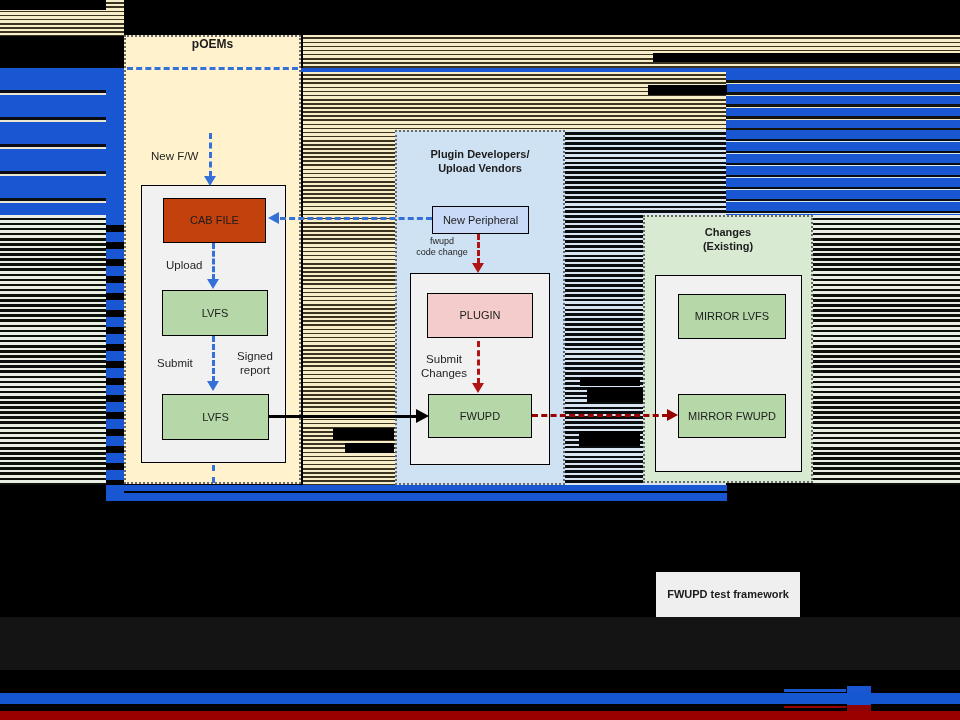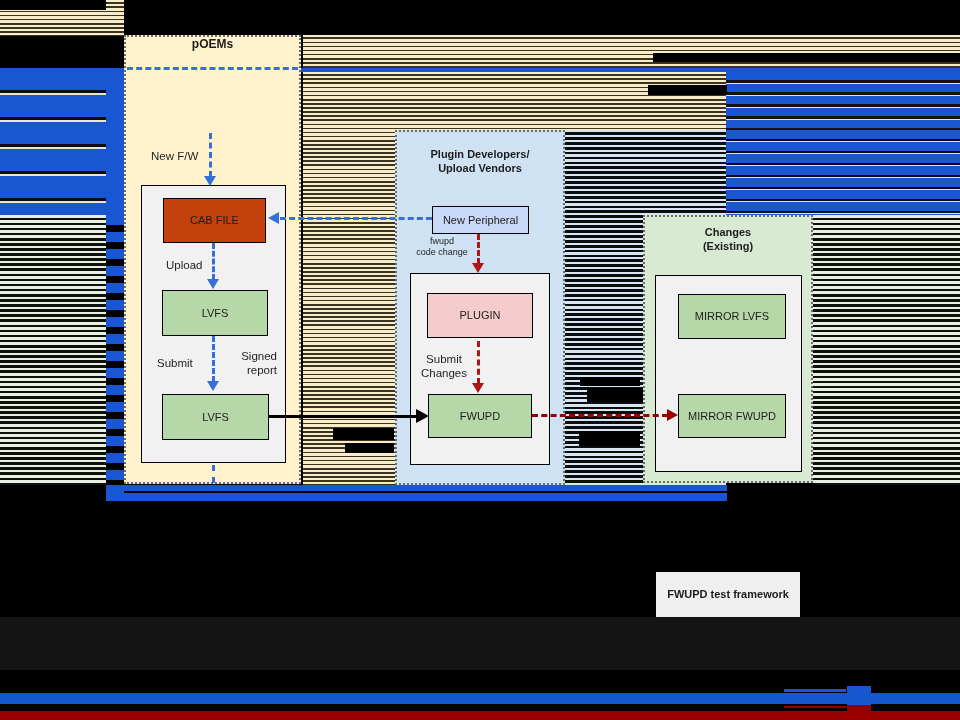--- a/index.html
+++ b/index.html
@@ -107,21 +107,21 @@
   <div class="abs node" style="left:678px;top:294px;width:108px;height:45px;background:#b6d7a8">
     <span>MIRROR LVFS</span>
   </div>
   <div class="abs node" style="left:678px;top:394px;width:108px;height:44px;background:#b6d7a8">
     <span>MIRROR FWUPD</span>
   </div>
 
   <div class="abs lbl" style="left:151px;top:149px">New F/W</div>
   <div class="abs lbl" style="left:166px;top:258px">Upload</div>
   <div class="abs lbl" style="left:157px;top:356px">Submit</div>
-  <div class="abs lbl" style="left:215px;top:349px;width:62px;text-align:right">
+  <div class="abs lbl" style="left:224px;top:349px;width:62px;text-align:center">
     <div>Signed</div>
     <div>report</div>
   </div>
   <div class="abs lbl" style="left:406px;top:236px;width:72px;text-align:center;font-size:9px">
     <div>fwupd</div>
     <div>code change</div>
   </div>
   <div class="abs lbl" style="left:416px;top:352px;width:56px;text-align:center">
     <div>Submit</div>
     <div>Changes</div>

